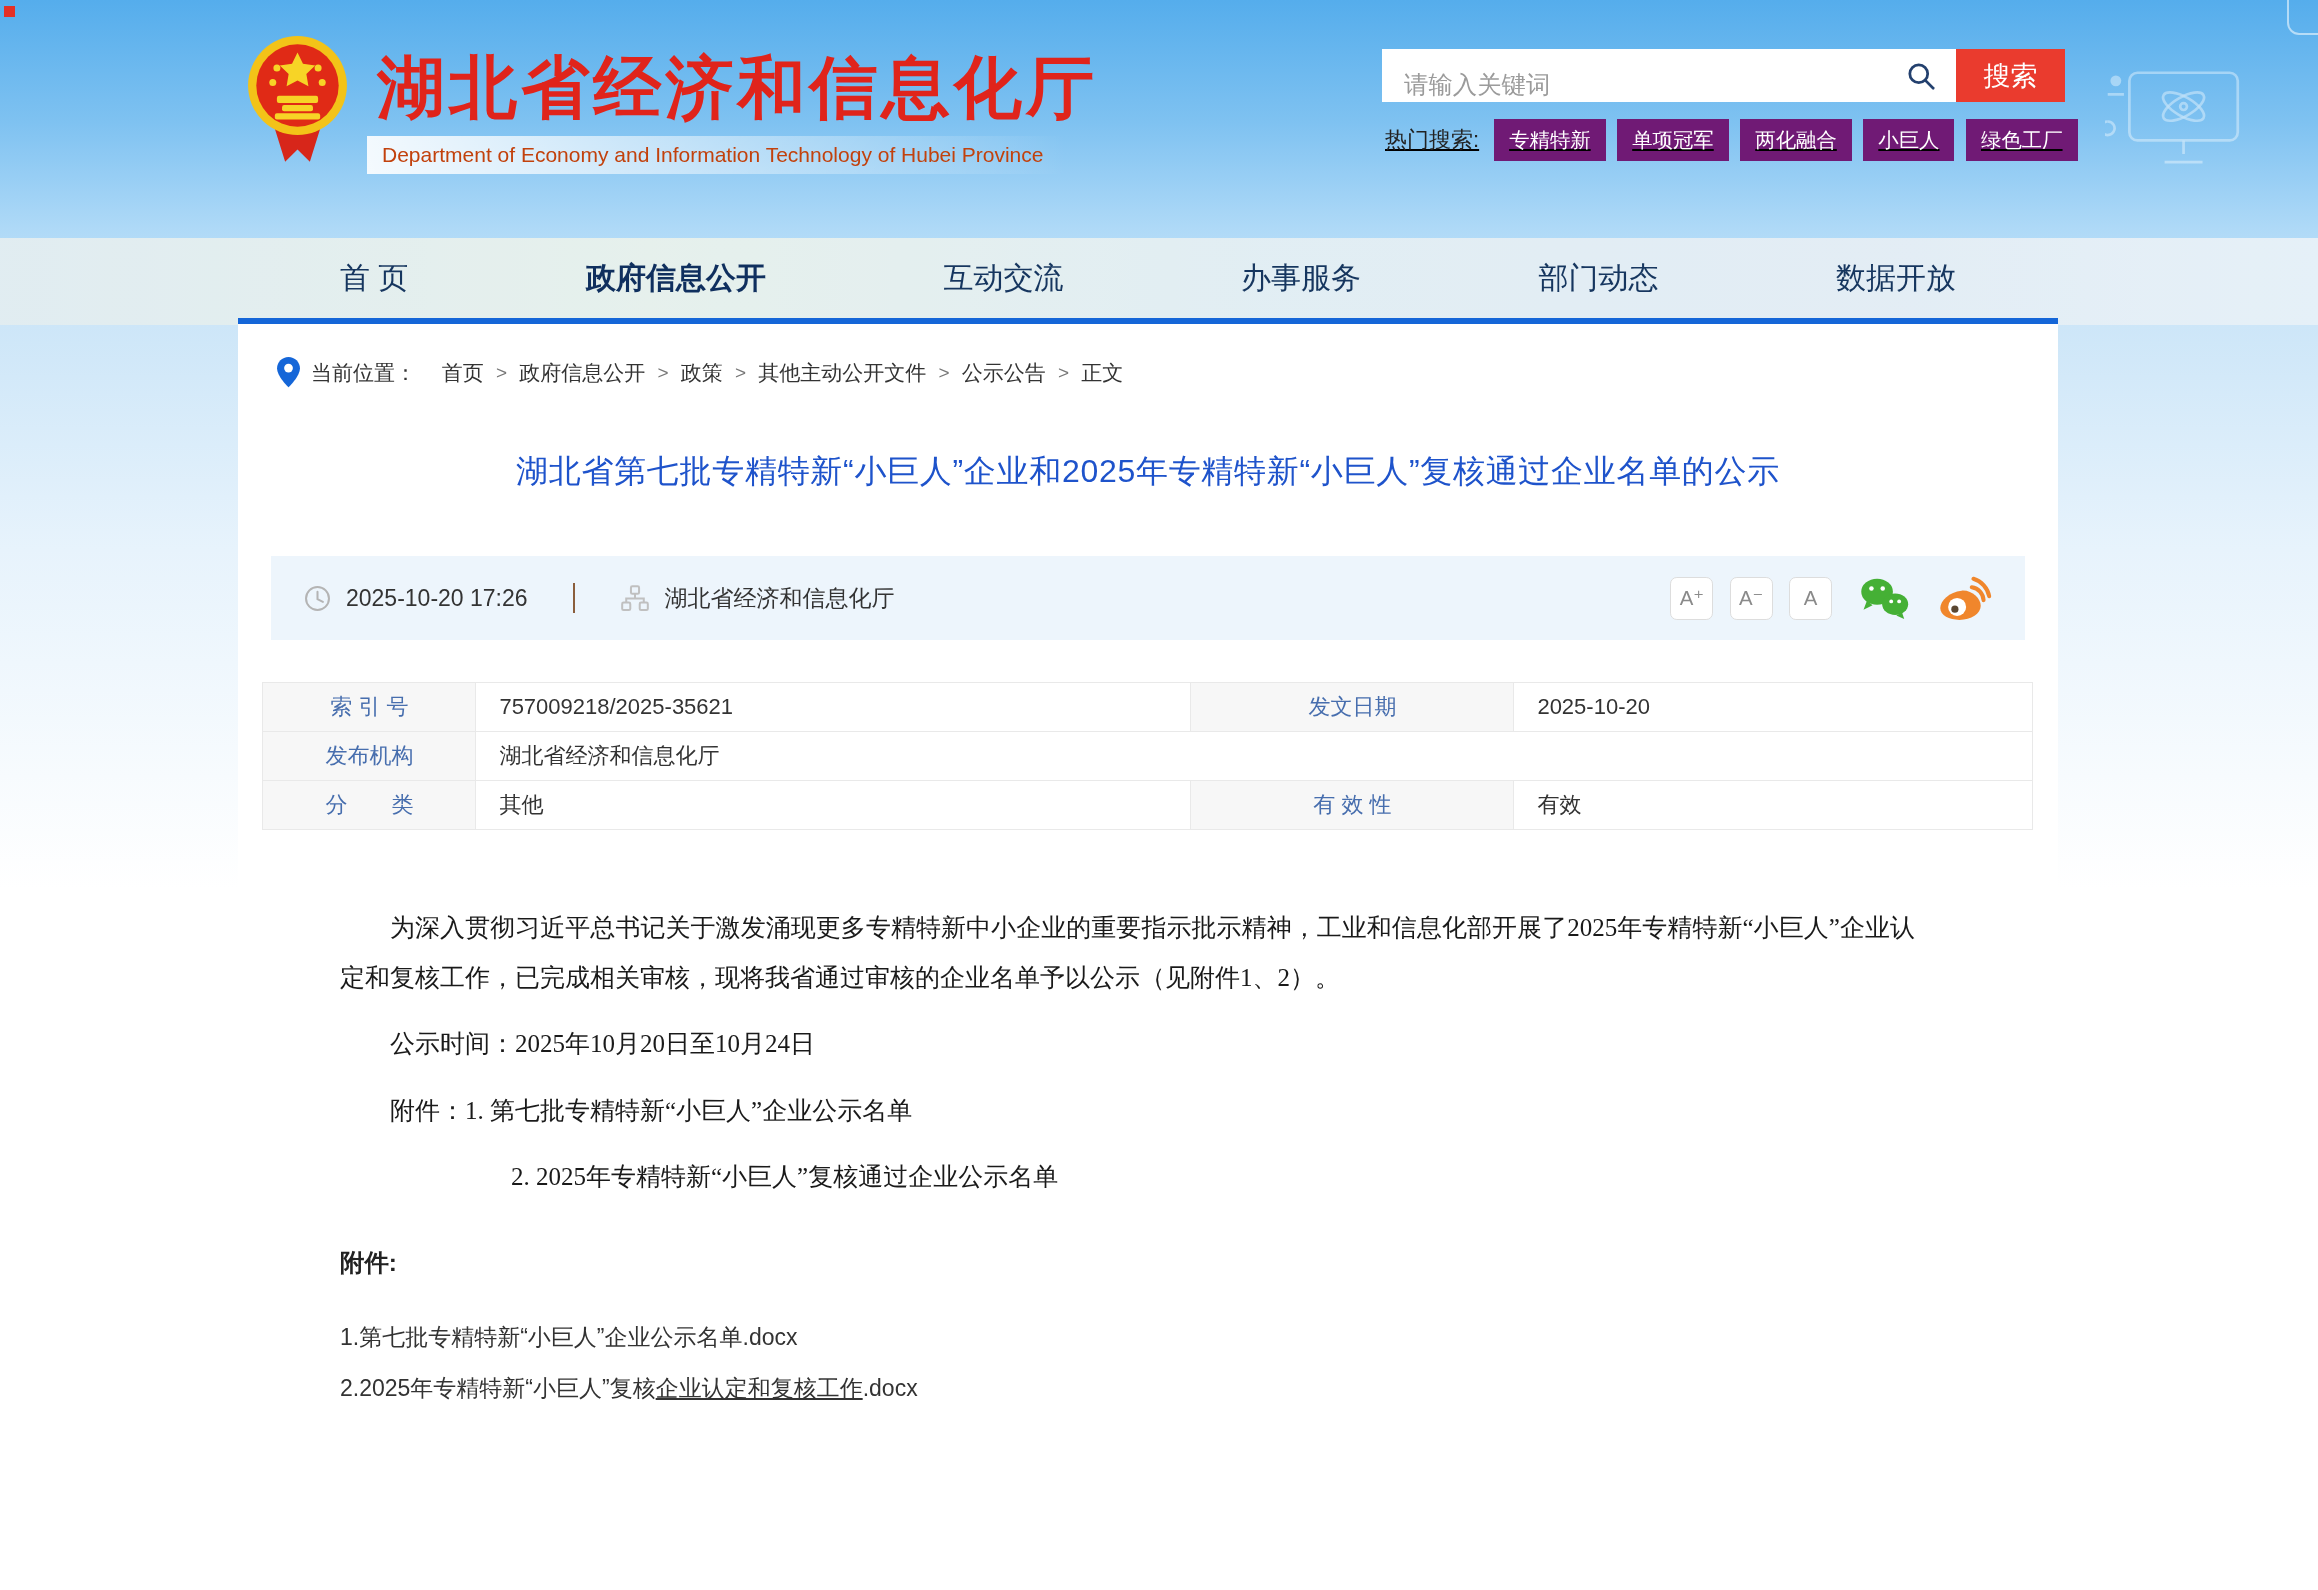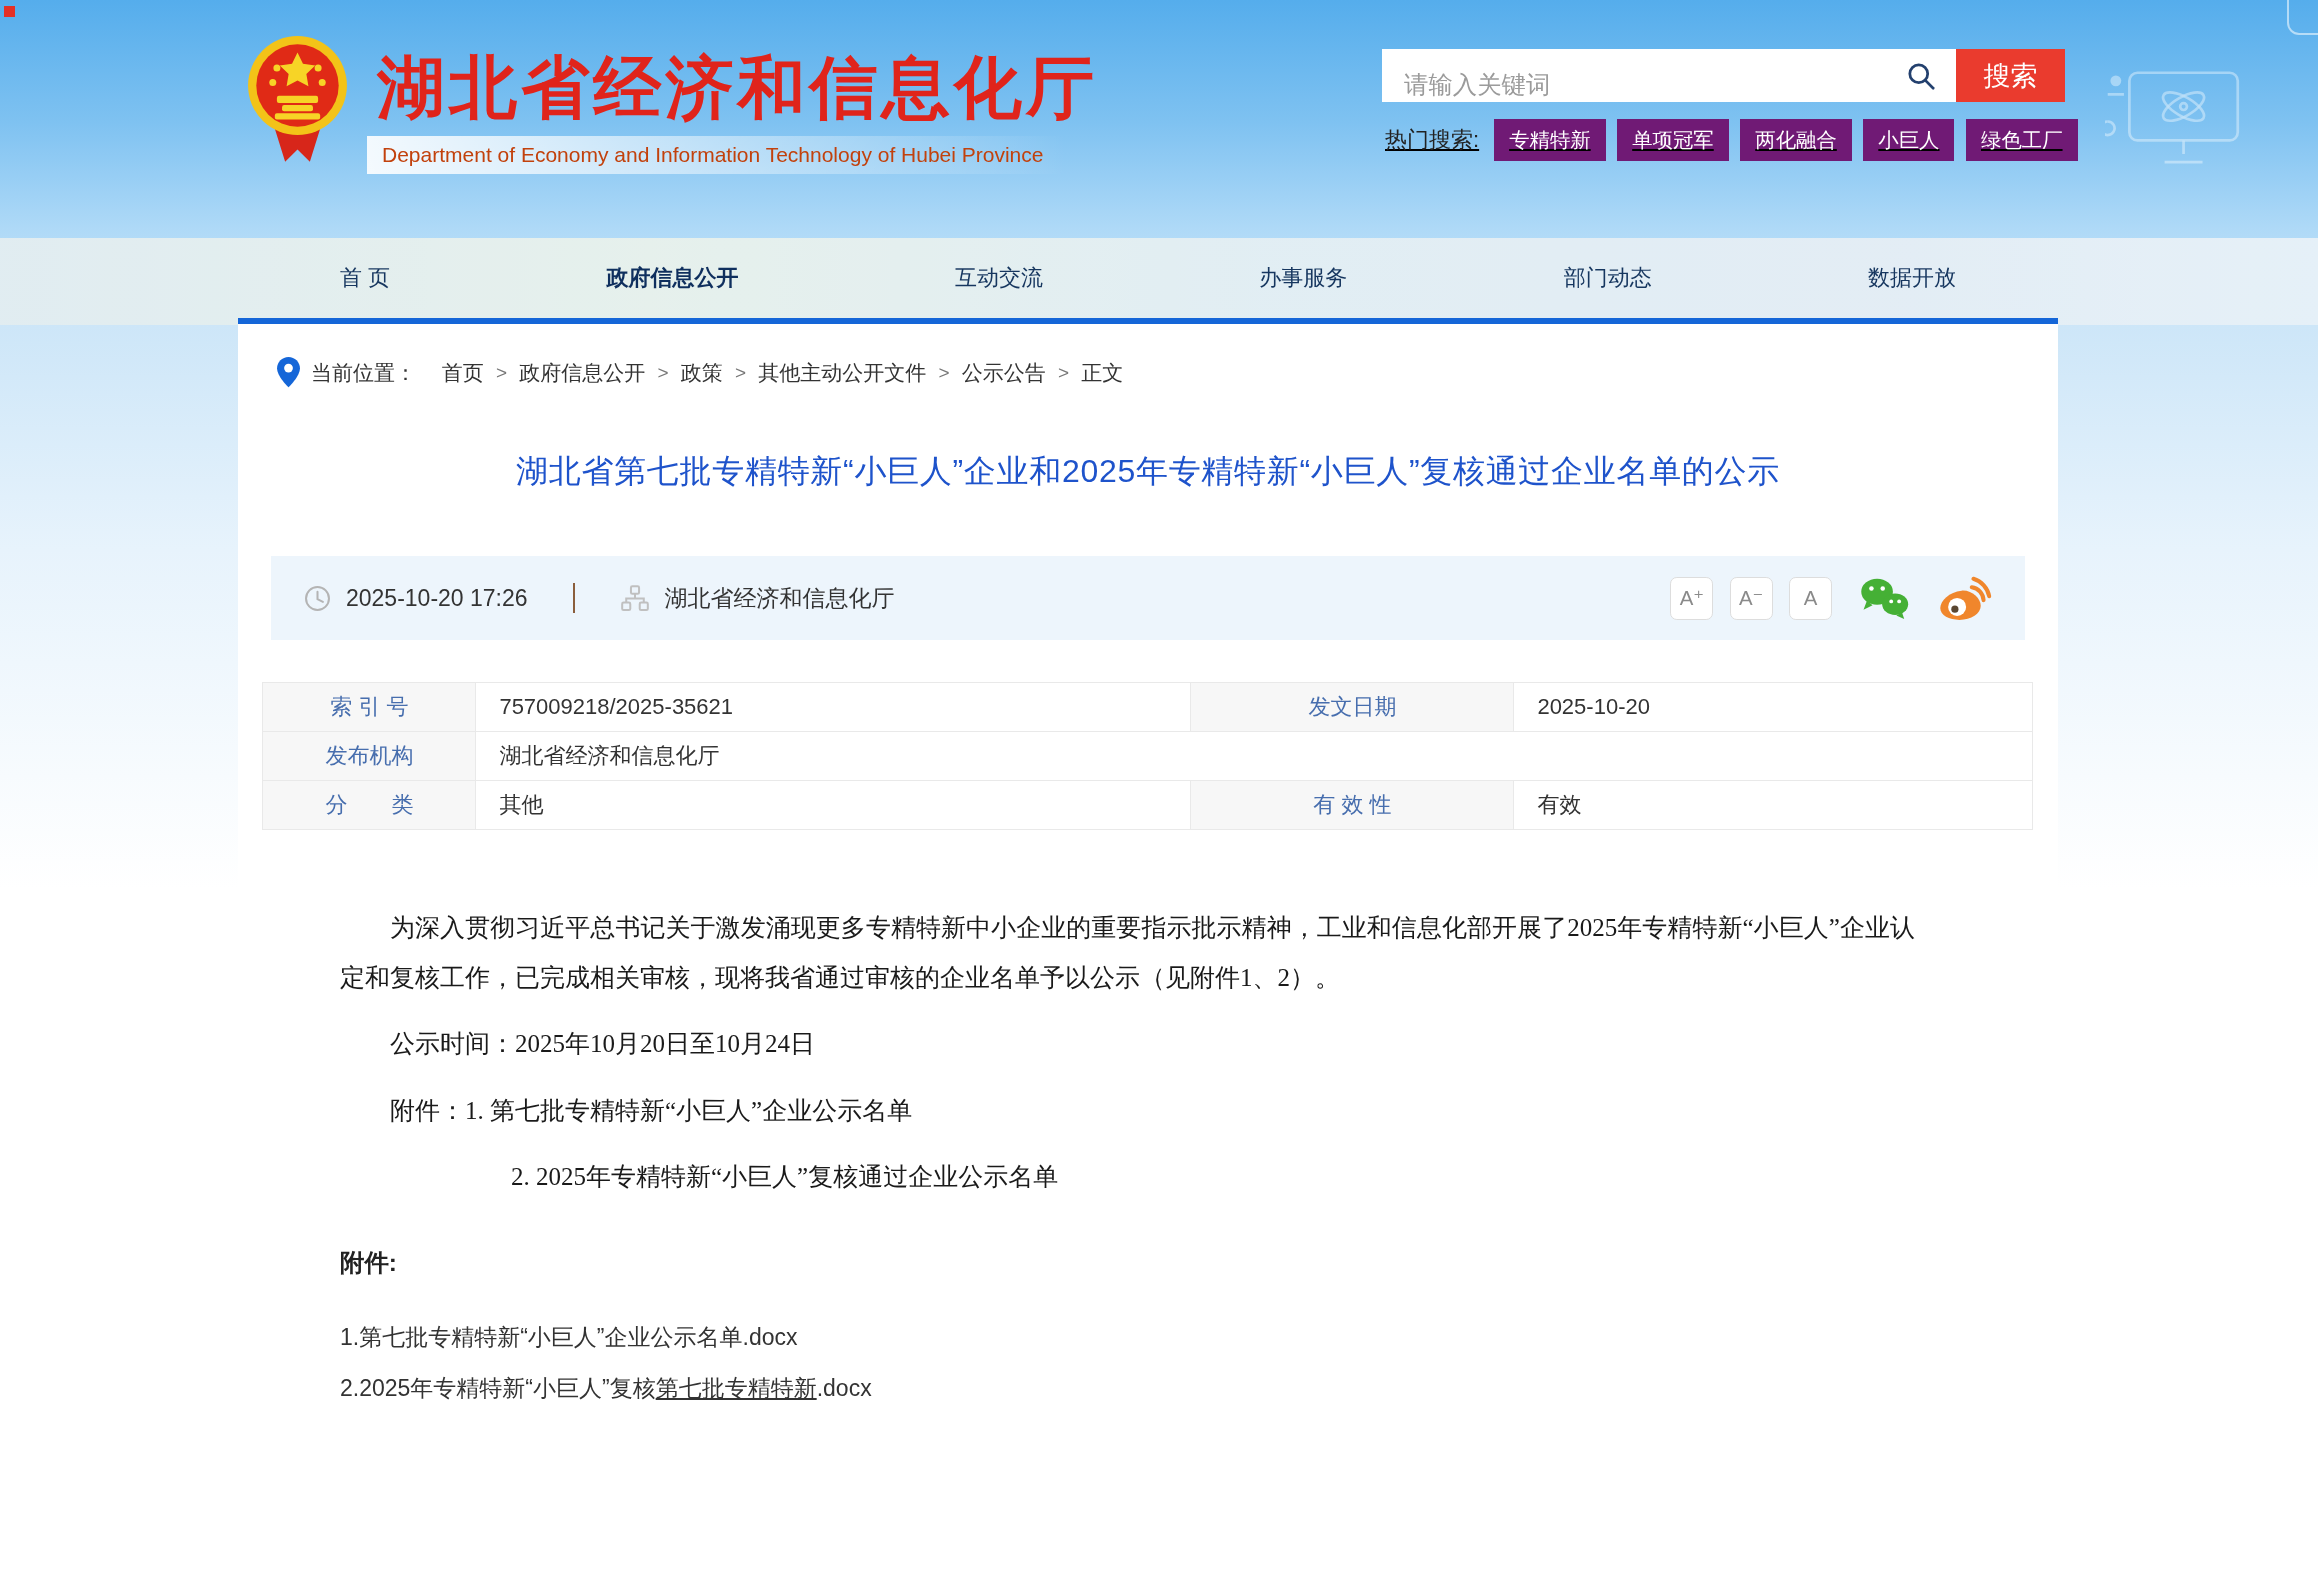--- a/index.html
+++ b/index.html
@@ -38,21 +38,21 @@
     font-size:27px;cursor:pointer;font-family:inherit;}
 
   .hot-row{position:absolute;left:1385px;top:119px;display:flex;align-items:center;text-decoration:underline;}
   .hot-label{font-size:22px;color:#222;margin-right:15px;white-space:nowrap;}
   .hot-tag{height:42px;line-height:42px;padding:0 15px;margin-right:11.5px;background:#701a75;
     color:#fff;font-size:20.4px;cursor:pointer;white-space:nowrap;}
 
   
   .nav{position:absolute;left:238px;top:238px;width:1820px;height:80px;box-sizing:border-box;
     padding:0 102px;display:flex;justify-content:space-between;align-items:center;}
-  .nav-item{font-size:22px;color:#16365f;cursor:pointer;white-space:nowrap;}
+  .nav-item{font-size:30px;color:#16365f;cursor:pointer;white-space:nowrap;}
   .nav-item.active{font-weight:bold;color:#0f2f5e;}
 
   
   .container{position:absolute;left:238px;top:318px;width:1820px;height:1272px;
     background:#fff;border-top:6.8px solid #1566d8;box-sizing:content-box;}
 
   .breadcrumb{display:flex;align-items:center;padding:33px 0 0 39px;font-size:21px;color:#333;}
   .breadcrumb .pin{margin-right:11px;display:flex;}
   .crumb-label{color:#333;margin-right:13.6px;}
   .crumb-link{color:#333;cursor:pointer;margin:0 12.2px;}
@@ -259,19 +259,19 @@
       <div class="plain-line">附件：1. 第七批专精特新“小巨人”企业公示名单</div>
       <div class="indent-line">2. 2025年专精特新“小巨人”复核通过企业公示名单</div>
     </div>
 
     <div class="attachments">
       <div class="att-head">附件:</div>
       <div class="att-file f1">
         <span>1.第七批专精特新“小巨人”企业公示名单.docx</span>
       </div>
       <div class="att-file f2">
-        <span>2.2025年专精特新“小巨人”复核</span><span class="uline">第七批专精特新</span><span>.docx</span>
+        <span>2.2025年专精特新“小巨人”复核</span><span class="uline">企业认定和复核工作</span><span>.docx</span>
       </div>
     </div>
 
   </div>
 </div>
 
 
 </body></html>

